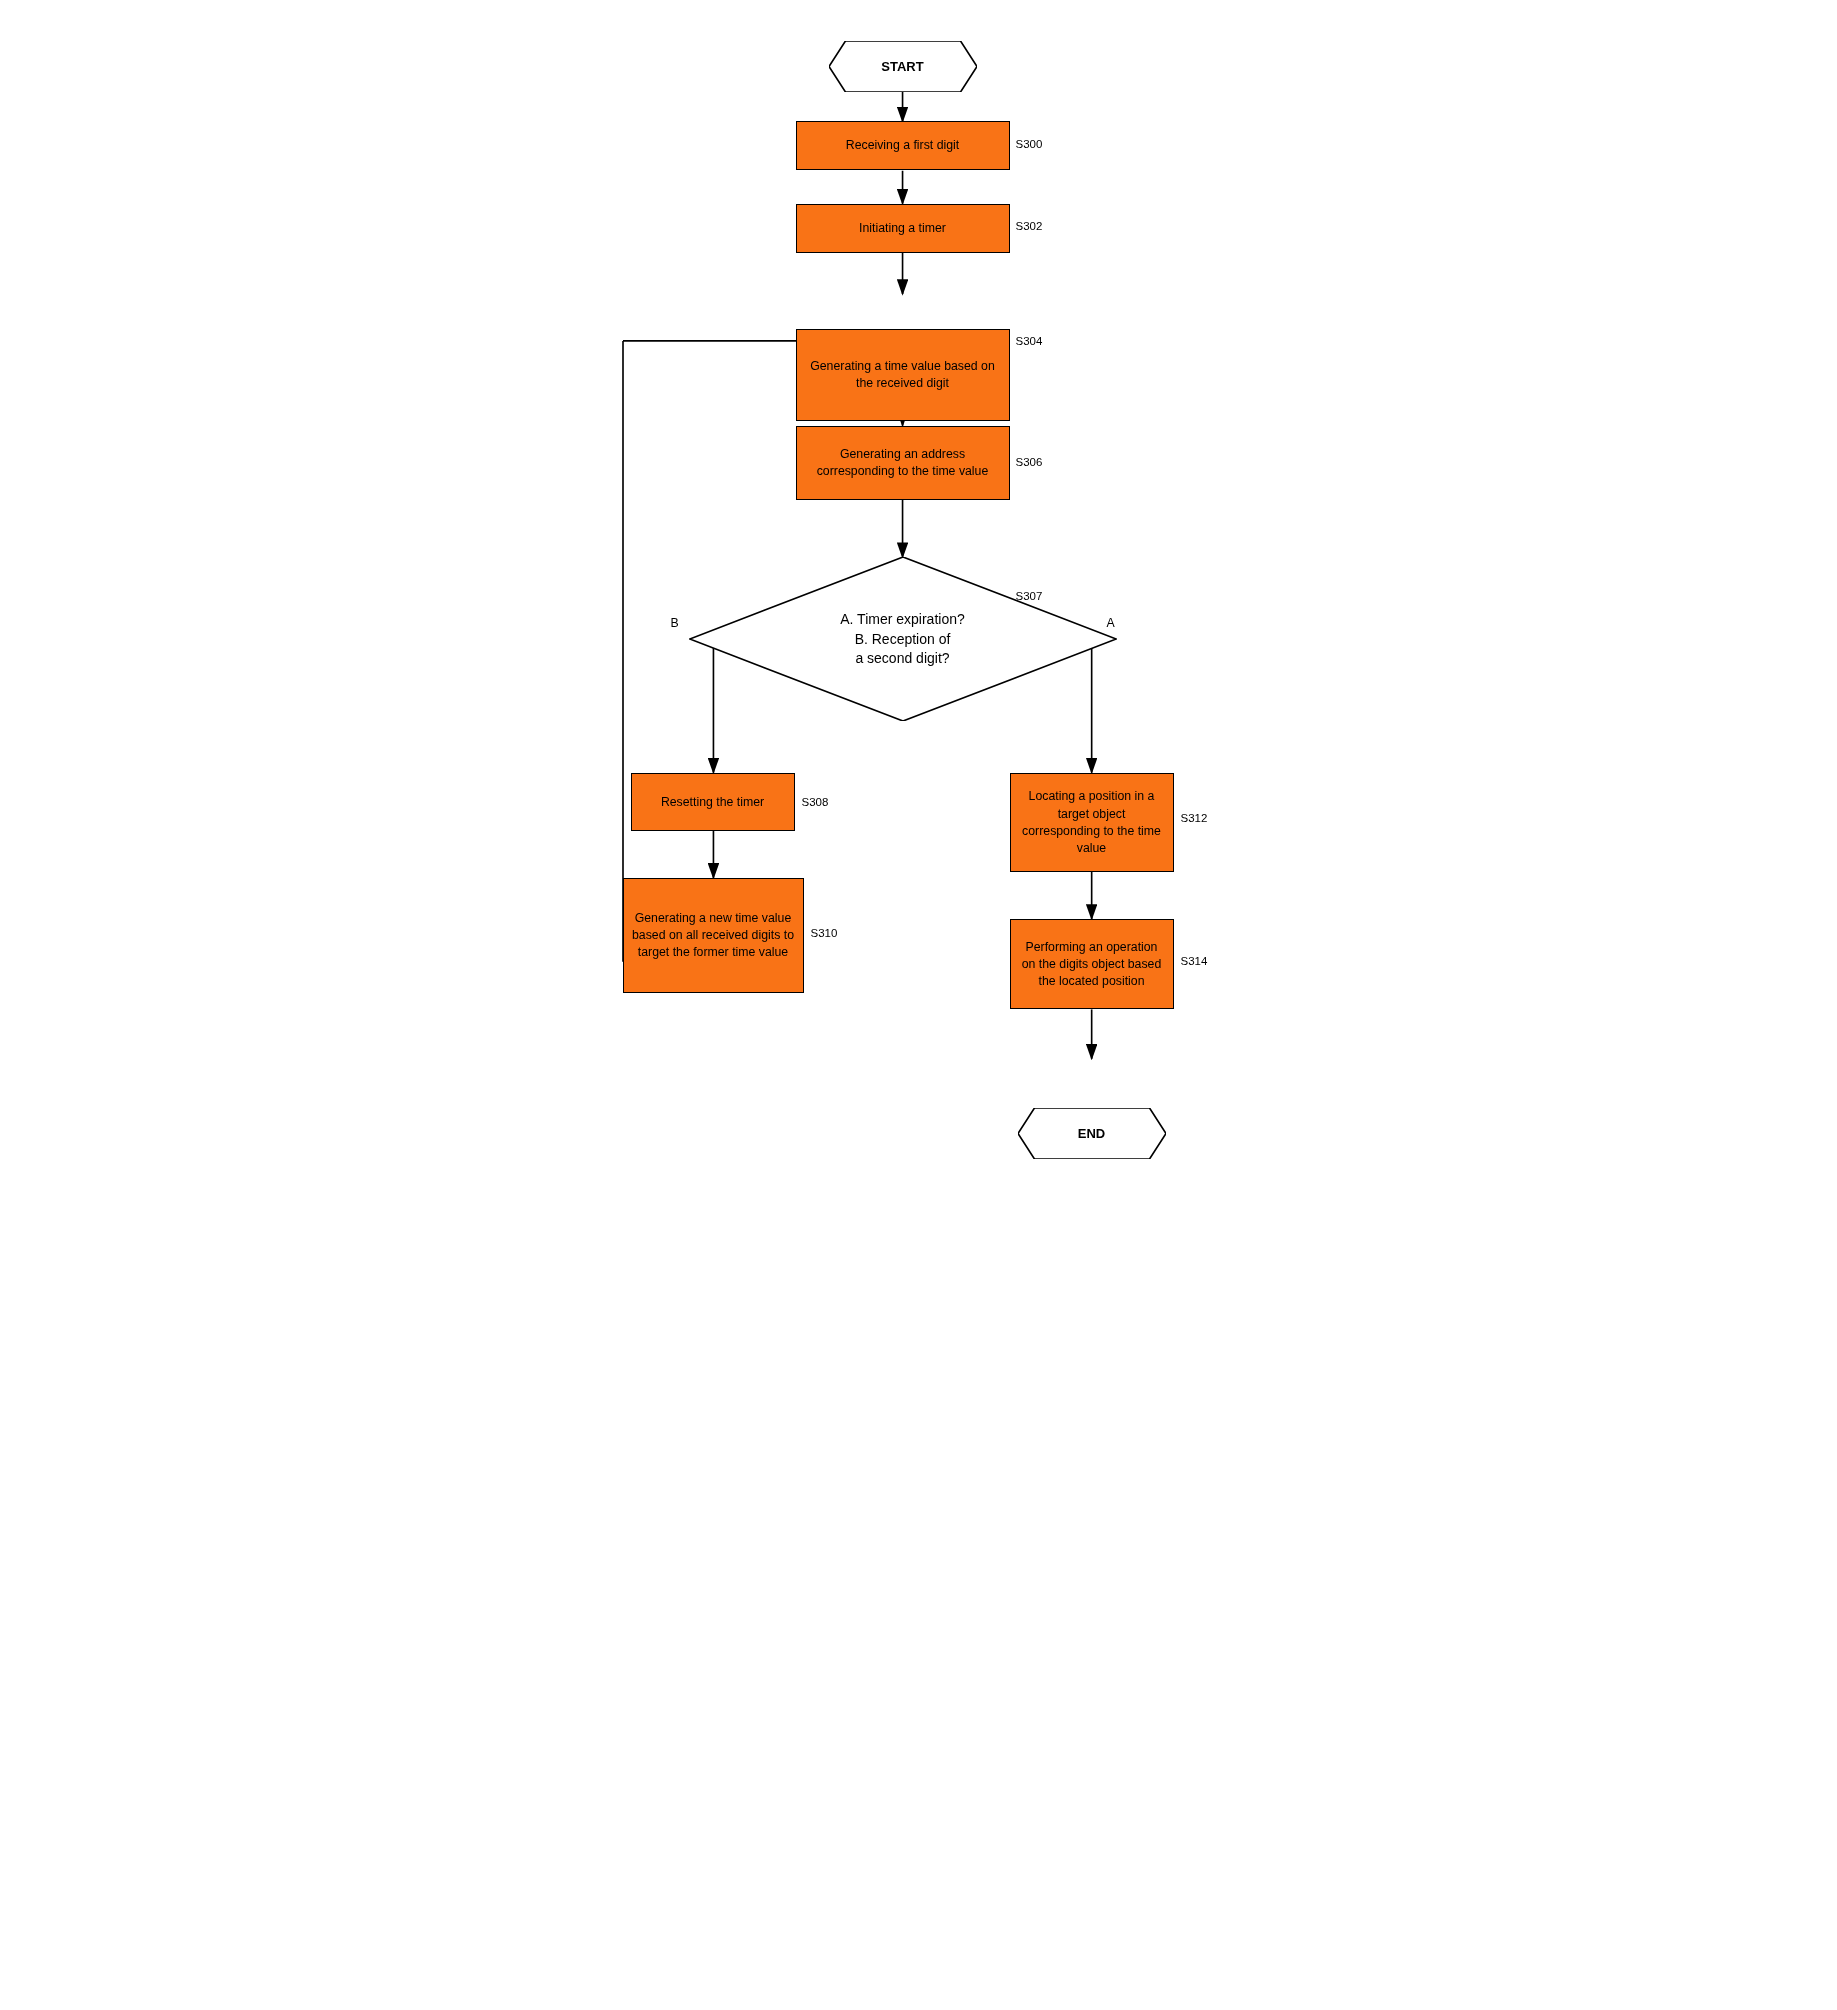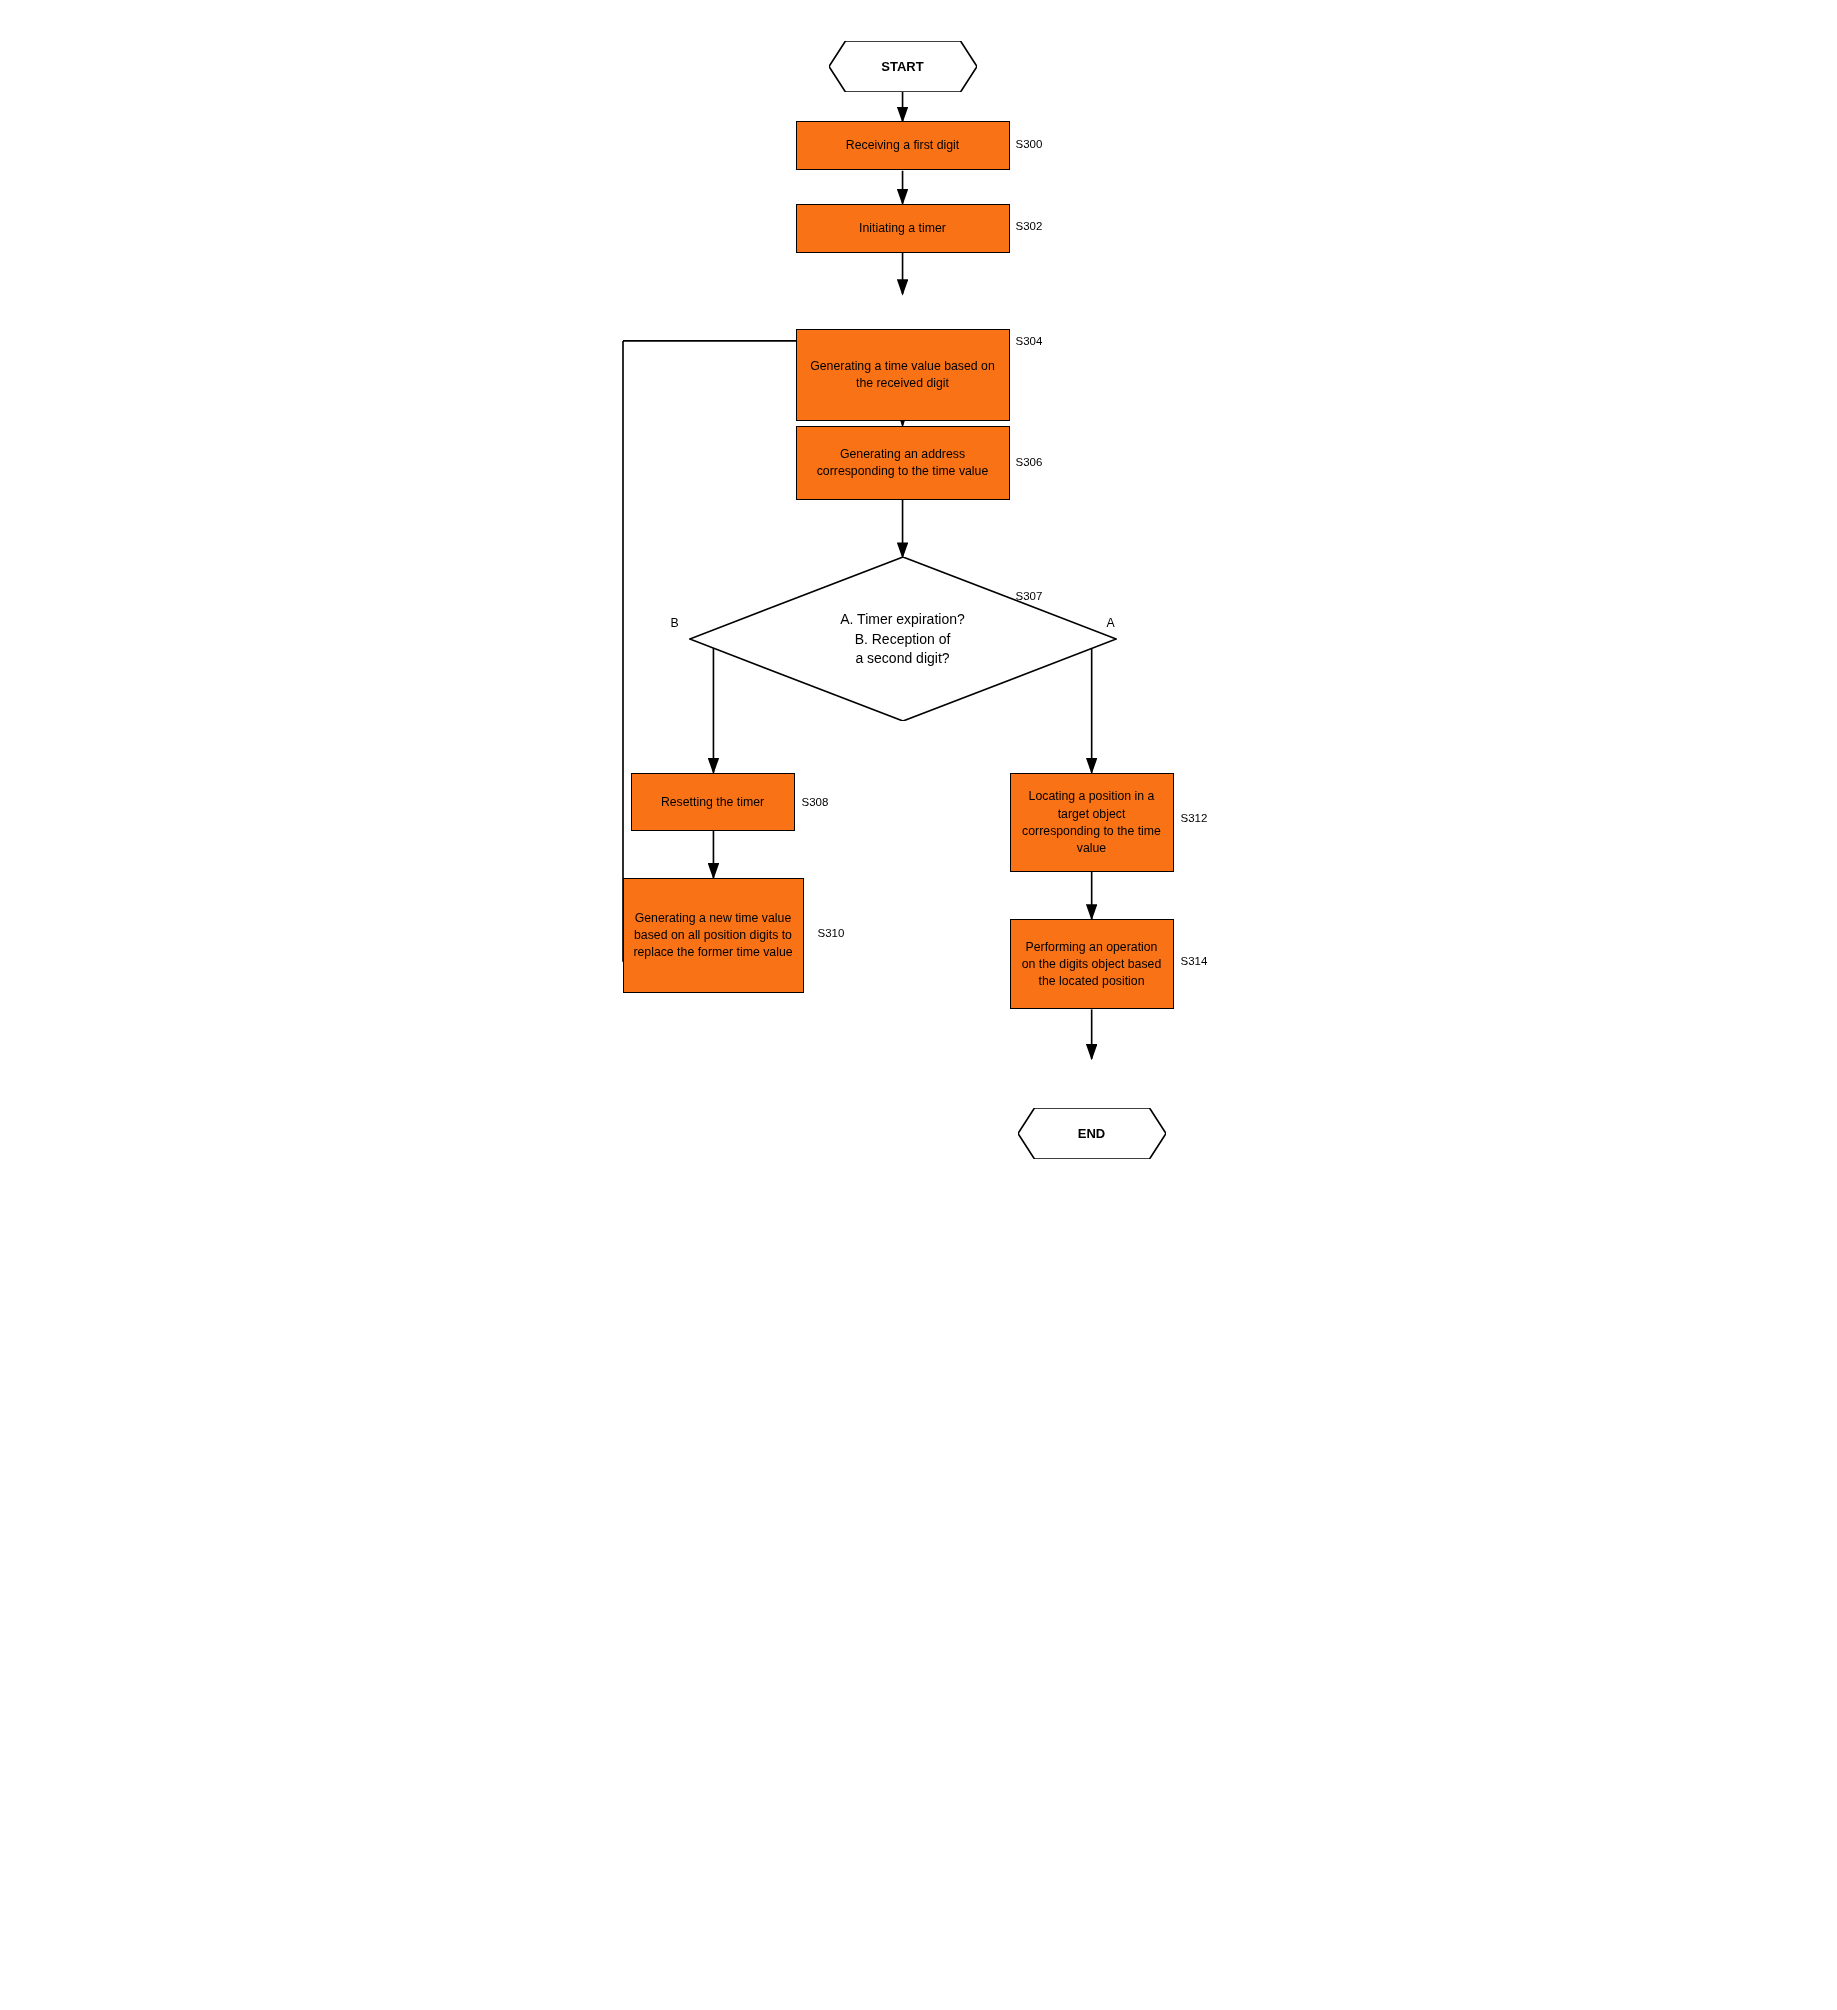--- a/index.html
+++ b/index.html
@@ -156,23 +156,23 @@
 
   <div class="label" style="left: 122px; top: 600px; font-size: 12.3px;">B</div>
   <div class="label" style="left: 558px; top: 600px; font-size: 12.3px;">A</div>
 
   <div class="box" style="left: 82px; top: 757px; width: 164px; height: 58px;">
     <span>Resetting the timer</span>
   </div>
   <div class="label" style="left: 253px; top: 780px;">S308</div>
 
   <div class="box" style="left: 74px; top: 862px; width: 181px; height: 115px;">
-    <span>Generating a new time value based on all position digits to replace the former time value</span>
+    <span>Generating a new time value based on all received digits to target the former time value</span>
   </div>
-  <div class="label" style="left: 269px; top: 911px; text-align: right;">S310</div>
+  <div class="label" style="left: 262px; top: 911px; text-align: right;">S310</div>
 
   <div class="box" style="left: 461px; top: 757px; width: 164px; height: 99px;">
     <span>Locating a position in a target object corresponding to the time value</span>
   </div>
   <div class="label" style="left: 632px; top: 796px;">S312</div>
 
   <div class="box" style="left: 461px; top: 903px; width: 164px; height: 90px;">
     <span>Performing an operation on the digits object based the located position</span>
   </div>
   <div class="label" style="left: 632px; top: 939px;">S314</div>

